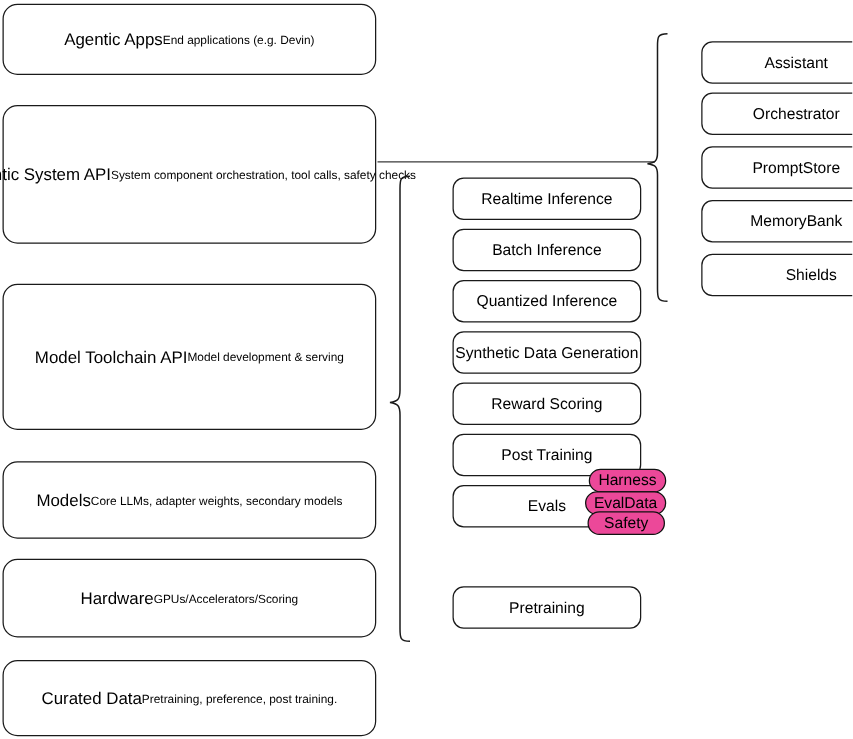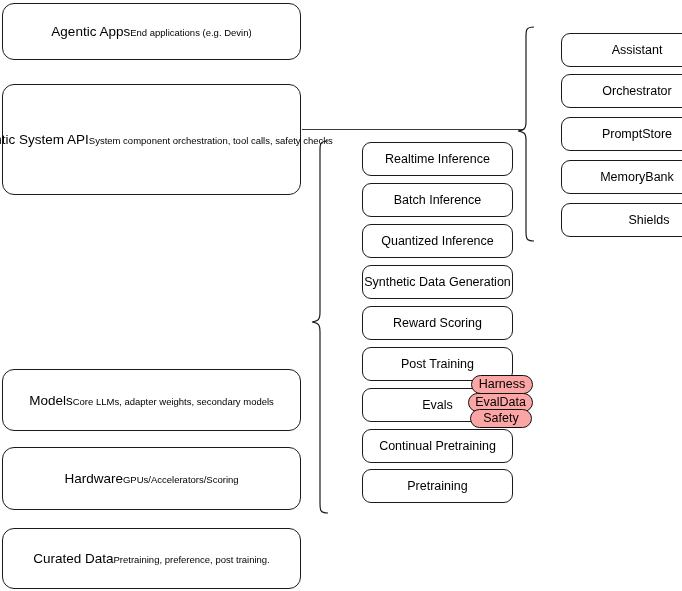--- a/index.html
+++ b/index.html
@@ -61,21 +61,21 @@
     white-space: nowrap;
     margin-left: 32px;
   }
 
   
   .chip {
     position: absolute;
     box-sizing: border-box;
     border: 1px solid #111;
     border-radius: 999px;
-    background: #fca5a5;
+    background: #ec4899;
     display: flex;
     align-items: center;
     justify-content: center;
     font-size: 12.5px;
     line-height: 13px;
     color: #000;
     white-space: nowrap;
     z-index: 5;
   }
 
@@ -103,20 +103,24 @@
   <div class="layer-card" style="left:2px; top:3px; width:299px; height:57px;">
     <div class="layer-title">Agentic Apps</div>
     <div class="layer-sub">End applications (e.g. Devin)</div>
   </div>
 
   <div class="layer-card" style="left:2px; top:84px; width:299px; height:111px;">
     <div class="layer-title">Agentic System API</div>
     <div class="layer-sub">System component orchestration, tool calls, safety checks</div>
   </div>
 
+  <div class="layer-card" style="left:2px; top:227px; width:299px; height:117px;">
+    <div class="layer-title">Model Toolchain API</div>
+    <div class="layer-sub">Model development &amp; serving</div>
+  </div>
 
   <div class="layer-card" style="left:2px; top:369px; width:299px; height:62px;">
     <div class="layer-title">Models</div>
     <div class="layer-sub">Core LLMs, adapter weights, secondary models</div>
   </div>
 
   <div class="layer-card" style="left:2px; top:447px; width:299px; height:63px;">
     <div class="layer-title">Hardware</div>
     <div class="layer-sub">GPUs/Accelerators/Scoring</div>
   </div>
@@ -145,21 +149,20 @@
   <div class="pill-box" style="left:330px; top:183px; width:151px; height:34px;">Batch Inference</div>
 
   <div class="pill-box" style="left:330px; top:265px; width:151px; height:34px;">Synthetic Data Generation</div>
 
   <div class="pill-box" style="left:330px; top:306px; width:151px; height:34px;">Reward Scoring</div>
 
   <div class="pill-box" style="left:330px; top:347px; width:151px; height:34px;">Post Training</div>
 
   <div class="pill-box" style="left:330px; top:388px; width:151px; height:34px;">Evals</div>
 
-  <div class="pill-box" style="left:330px; top:429px; width:151px; height:34px;">Continual Pretraining</div>
 
   <div class="pill-box" style="left:330px; top:469px; width:151px; height:34px;">Pretraining</div>
 
   <div class="chip" style="left:471px; top:375px; width:62px; height:19px;">Harness</div>
 
   <div class="chip" style="left:468px; top:393px; width:65px; height:19px;">EvalData</div>
 
   <div class="chip" style="left:470px; top:409px; width:62px; height:19px;">Safety</div>
 
   <svg class="brace-svg" style="left:514px; top:26px;" width="22" height="216" viewBox="0 0 22 216">

